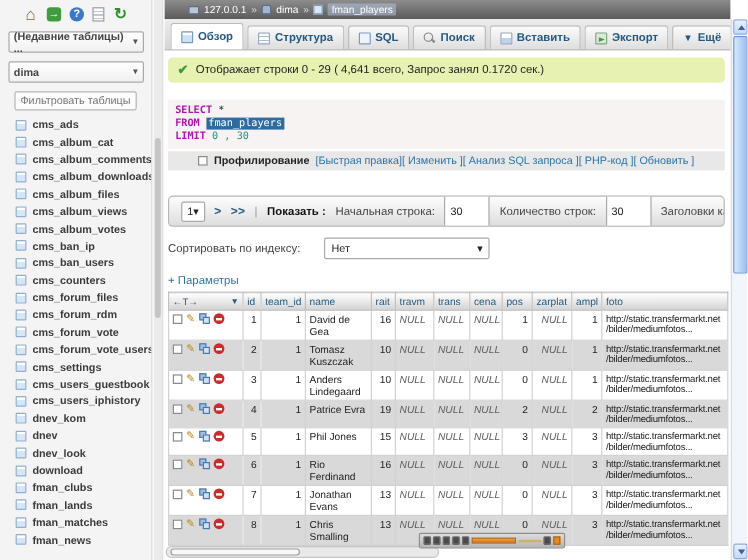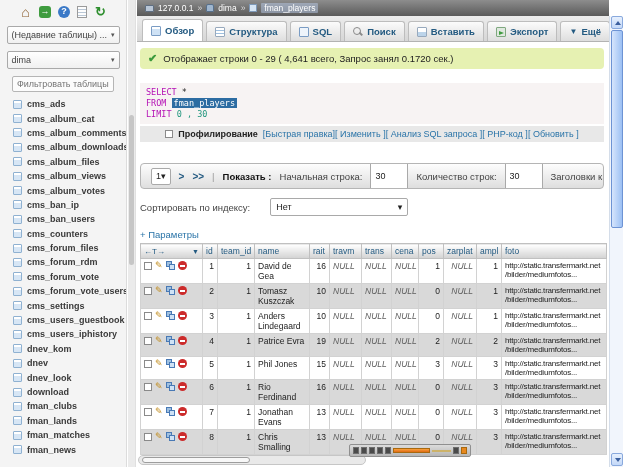--- a/index.html
+++ b/index.html
@@ -10,37 +10,37 @@
   .sidebar { position:absolute; left:0; top:0; width:127px; height:467px; background:#f4f4f4; border-right:1px solid #dcdcdc; overflow:hidden; }
   .nav-icons { display:flex; justify-content:center; align-items:center; gap:7px; padding:5px 0 8px; }
   .nav-ic { width:13px; height:13px; display:flex; align-items:center; justify-content:center; font-size:11px; line-height:1; cursor:pointer; }
   .ic-home { color:#8a5a2a; font-size:14px; }
   .ic-exit { background:#3f9c3f; color:#fff; border-radius:3px; font-size:9px; width:12px; height:12px; }
   .ic-help { background:#3b79c7; color:#fff; border-radius:50%; font-size:9px; font-weight:bold; width:12px; height:12px; }
   .ic-doc { width:10px; height:12px; background:#fdfdfd; border:1px solid #9a9a9a;
             background-image:repeating-linear-gradient(#fdfdfd 0 2px, #b9c7d6 2px 3px); }
   .ic-refresh { color:#2f8f2f; font-weight:bold; font-size:13px; }
   .side-select { width:113px; margin:0 auto 7px; height:18px; border:1px solid #a9a9a9; background:linear-gradient(#fff,#f0f0f0);
-                 border-radius:2px; display:flex; align-items:center; justify-content:space-between; padding:0 4px; font-size:9px; color:#444; cursor:pointer; }
+                 border-radius:2px; display:flex; align-items:center; justify-content:space-between; padding:0 4px; font-size:9px; color:#444; cursor:pointer;font-weight:bold; }
   .side-select .arrow { font-size:7px; color:#555; }
   .filter-input { display:block; width:102px; margin:3px auto 5px; height:16px; border:1px solid #b5b5b5; border-radius:2px;
                   font-size:9px; padding:0 4px; color:#666; font-family:"Liberation Sans",sans-serif; background:#fcfcfc; }
   .tbl-list { list-style:none; }
   .tbl-list li { display:flex; align-items:center; gap:5px; padding:1px 0 1px 13px; height:14.4px; cursor:pointer; }
   .tbl-icon { width:9px; height:9px; background:#d7e6f5; border:1px solid #8fb1d1; border-radius:1px; flex:0 0 auto;
               background-image:linear-gradient(#fff 0 2px, transparent 2px); }
   .tbl-label { font-size:9px; font-weight:bold; color:#3a3a3a; white-space:nowrap; }
   .side-scroll { position:absolute; left:128px; top:0; width:8px; height:467px; background:#ebebeb; border-right:1px solid #e0e0e0; }
   .side-thumb { position:absolute; left:1px; top:115px; width:5px; height:150px; background:#c6c6c6; border-radius:3px; }
 
   
   .main { position:absolute; left:137px; top:0; width:472px; height:467px; background:#fff; overflow:hidden; }
 
   .breadcrumb { height:16px; background:linear-gradient(#8d8d8d,#5a5a5a); display:flex; align-items:center; gap:4px;
-                padding:0 8px; font-size:8.5px; color:#fff; white-space:nowrap; }
+                padding:0 20px; font-size:8.5px; color:#fff; white-space:nowrap; }
   .bc-ic { display:inline-block; flex:0 0 auto; }
   .ic-server { width:9px; height:7px; background:#b9c6d6; border:1px solid #5f6f82; border-radius:1px; }
   .ic-db { width:8px; height:8px; background:#9fb6cf; border:1px solid #57708c; border-radius:2px 2px 1px 1px; }
   .ic-table { width:8px; height:8px; background:#d7e6f5; border:1px solid #7e99b8; }
   .bc-sep { color:#d9d9d9; }
   .bc-current { background:rgba(190,210,245,.45); padding:0 3px; border-radius:1px; }
 
   .tabbar { height:26px; background:linear-gradient(#ececec,#d6d6d6); border-bottom:1px solid #b3b3b3;
             display:flex; align-items:flex-end; gap:3px; padding:0 0 0 5px; }
   .tab { height:20px; display:flex; align-items:center; gap:4px; padding:0 8px; border:1px solid #bdbdbd; border-bottom:none;
@@ -58,21 +58,21 @@
   .ti-export { background:#dfe8df; border:1px solid #7fa87f; position:relative; }
   .ti-export::after { content:""; position:absolute; left:2px; top:3px; border-left:5px solid #3f9c3f; border-top:2.5px solid transparent; border-bottom:2.5px solid transparent; }
   .more-arrow { font-size:8px; color:#235a81; }
 
   .notice { margin:6px 5px 0 3px; background:#e6f1b2; border-radius:4px; padding:4px 8px; font-size:9.5px; color:#222;
             display:flex; align-items:center; gap:6px; }
   .check-ic { color:#3c9a3c; font-weight:bold; font-size:11px; }
 
   .query-area { margin:14px 5px 0 3px; }
   .sql-box { background:#f7f3f3; padding:4px 6px; font-family:"DejaVu Sans Mono","Liberation Mono",monospace; font-size:8.5px; line-height:1.3; color:#222; }
-  .kw { color:#b511b5; font-weight:normal; }
+  .kw { color:#b511b5; font-weight:bold; }
   .tname { background:#2d6ca2; color:#fff; padding:0 2px; }
   .num-tok { color:#23967e; }
   .profiling { background:#e8e8e8; margin-top:2px; padding:3px 4px; font-size:9px; color:#222; text-align:center;
                display:flex; align-items:center; justify-content:center; gap:5px; white-space:nowrap; }
   .chk { width:8px; height:8px; border:1px solid #8a8a8a; background:#fff; display:inline-block; flex:0 0 auto; cursor:pointer; }
   .plabel { font-weight:bold; }
   .plink { color:#2a74a8; cursor:pointer; }
 
   .pagebar { margin:21px 5px 0 3px; height:26px; border:1px solid #b5b5b5; border-radius:4px;
              background:linear-gradient(#fdfdfd,#dedede); display:flex; align-items:center; gap:8px; padding:0 10px;

